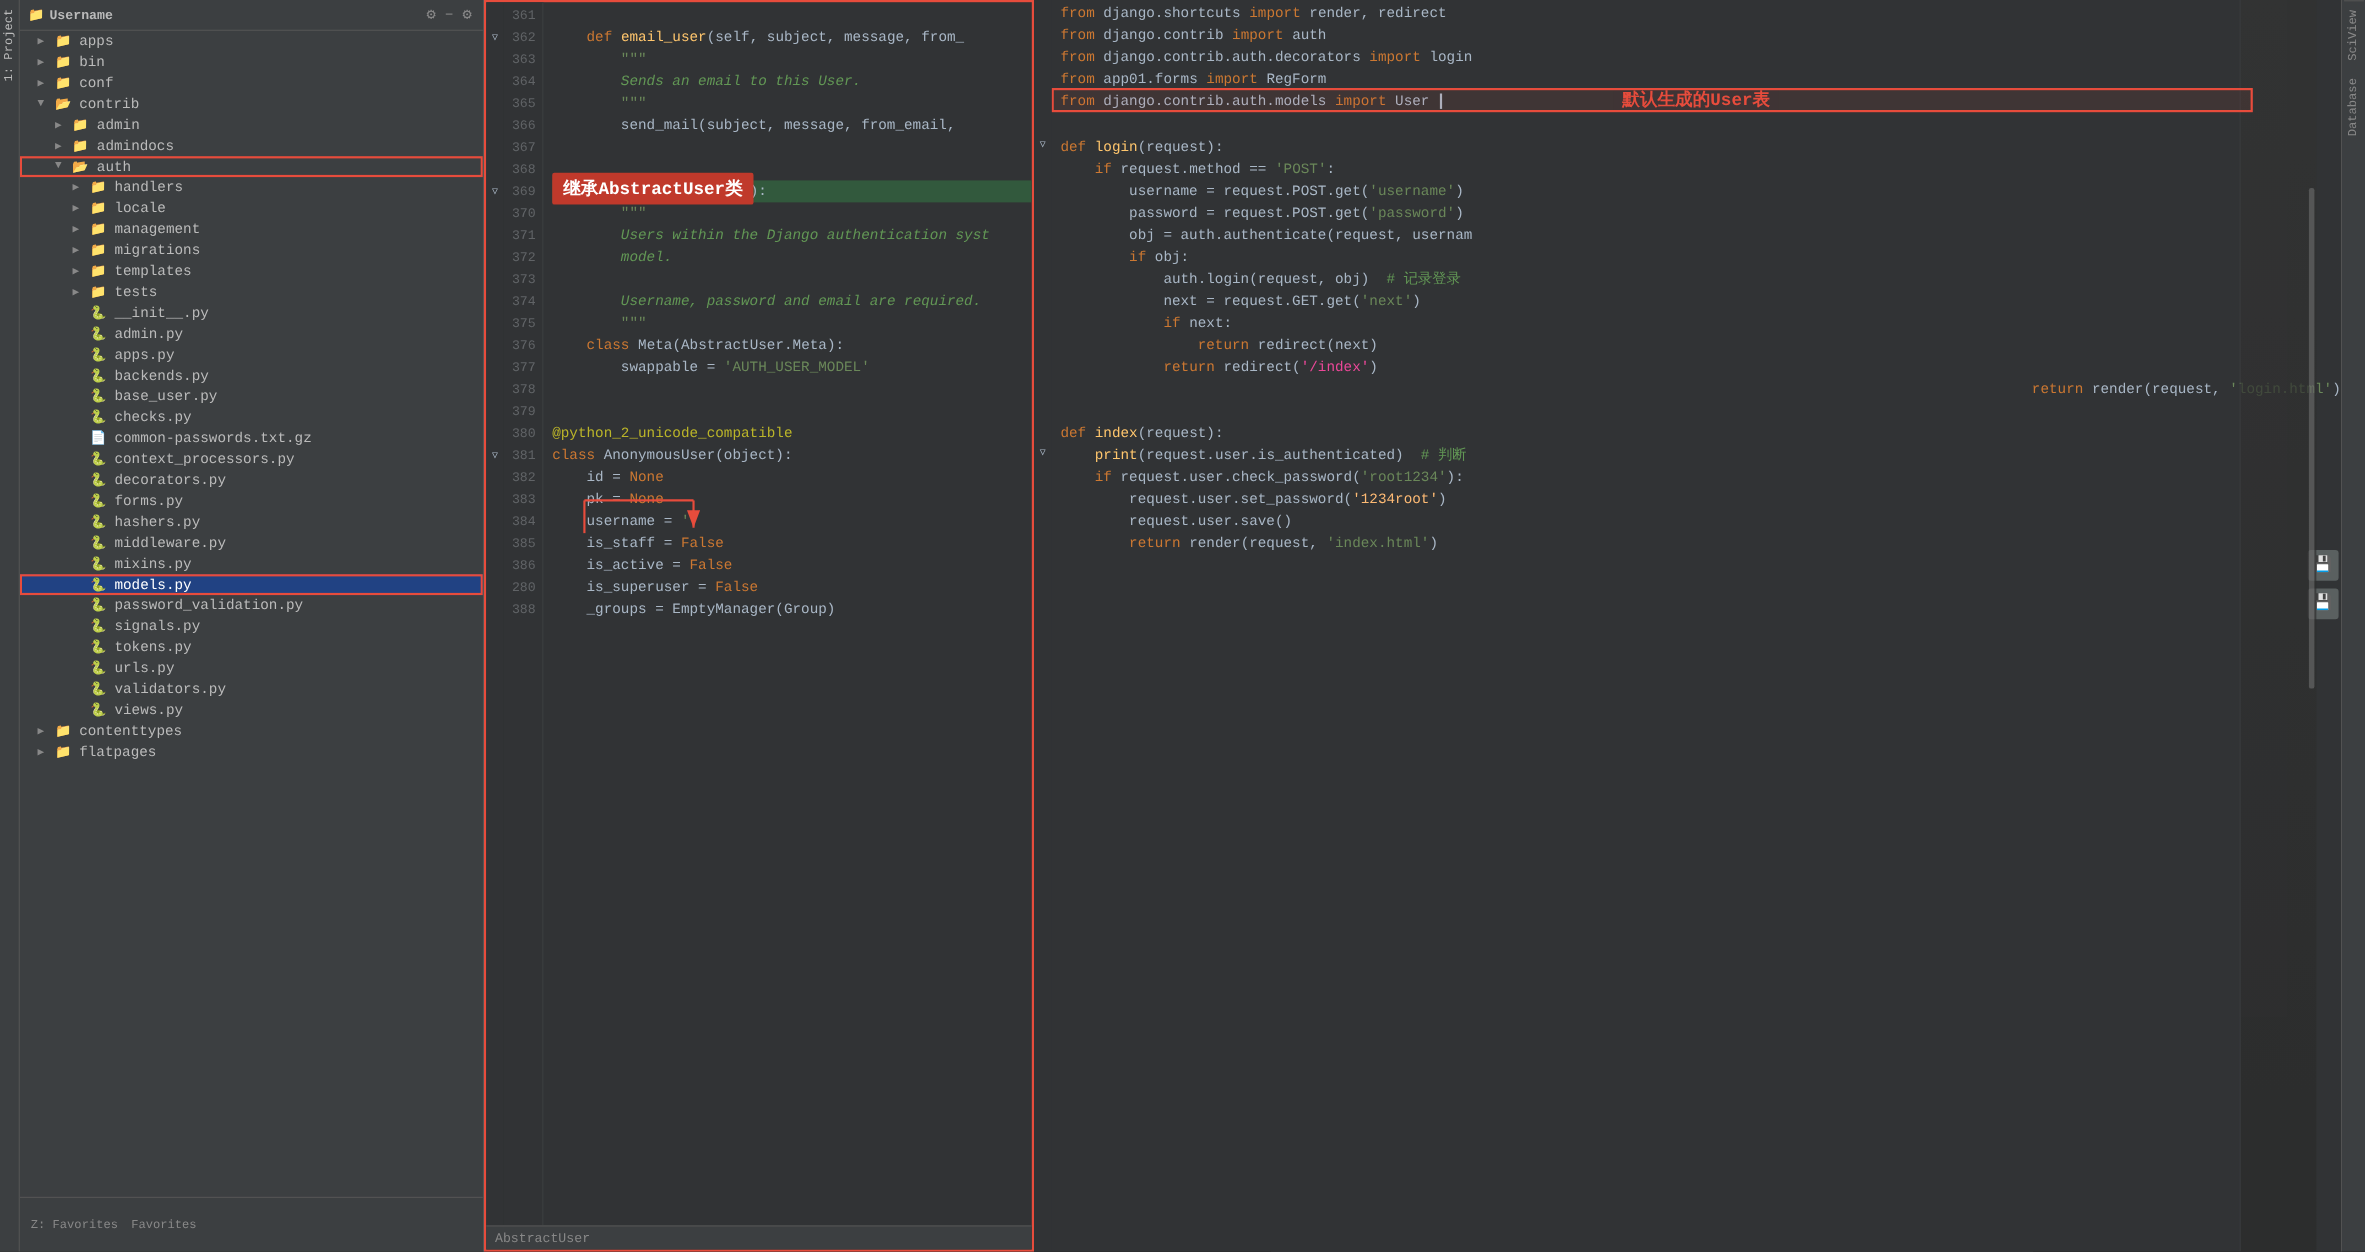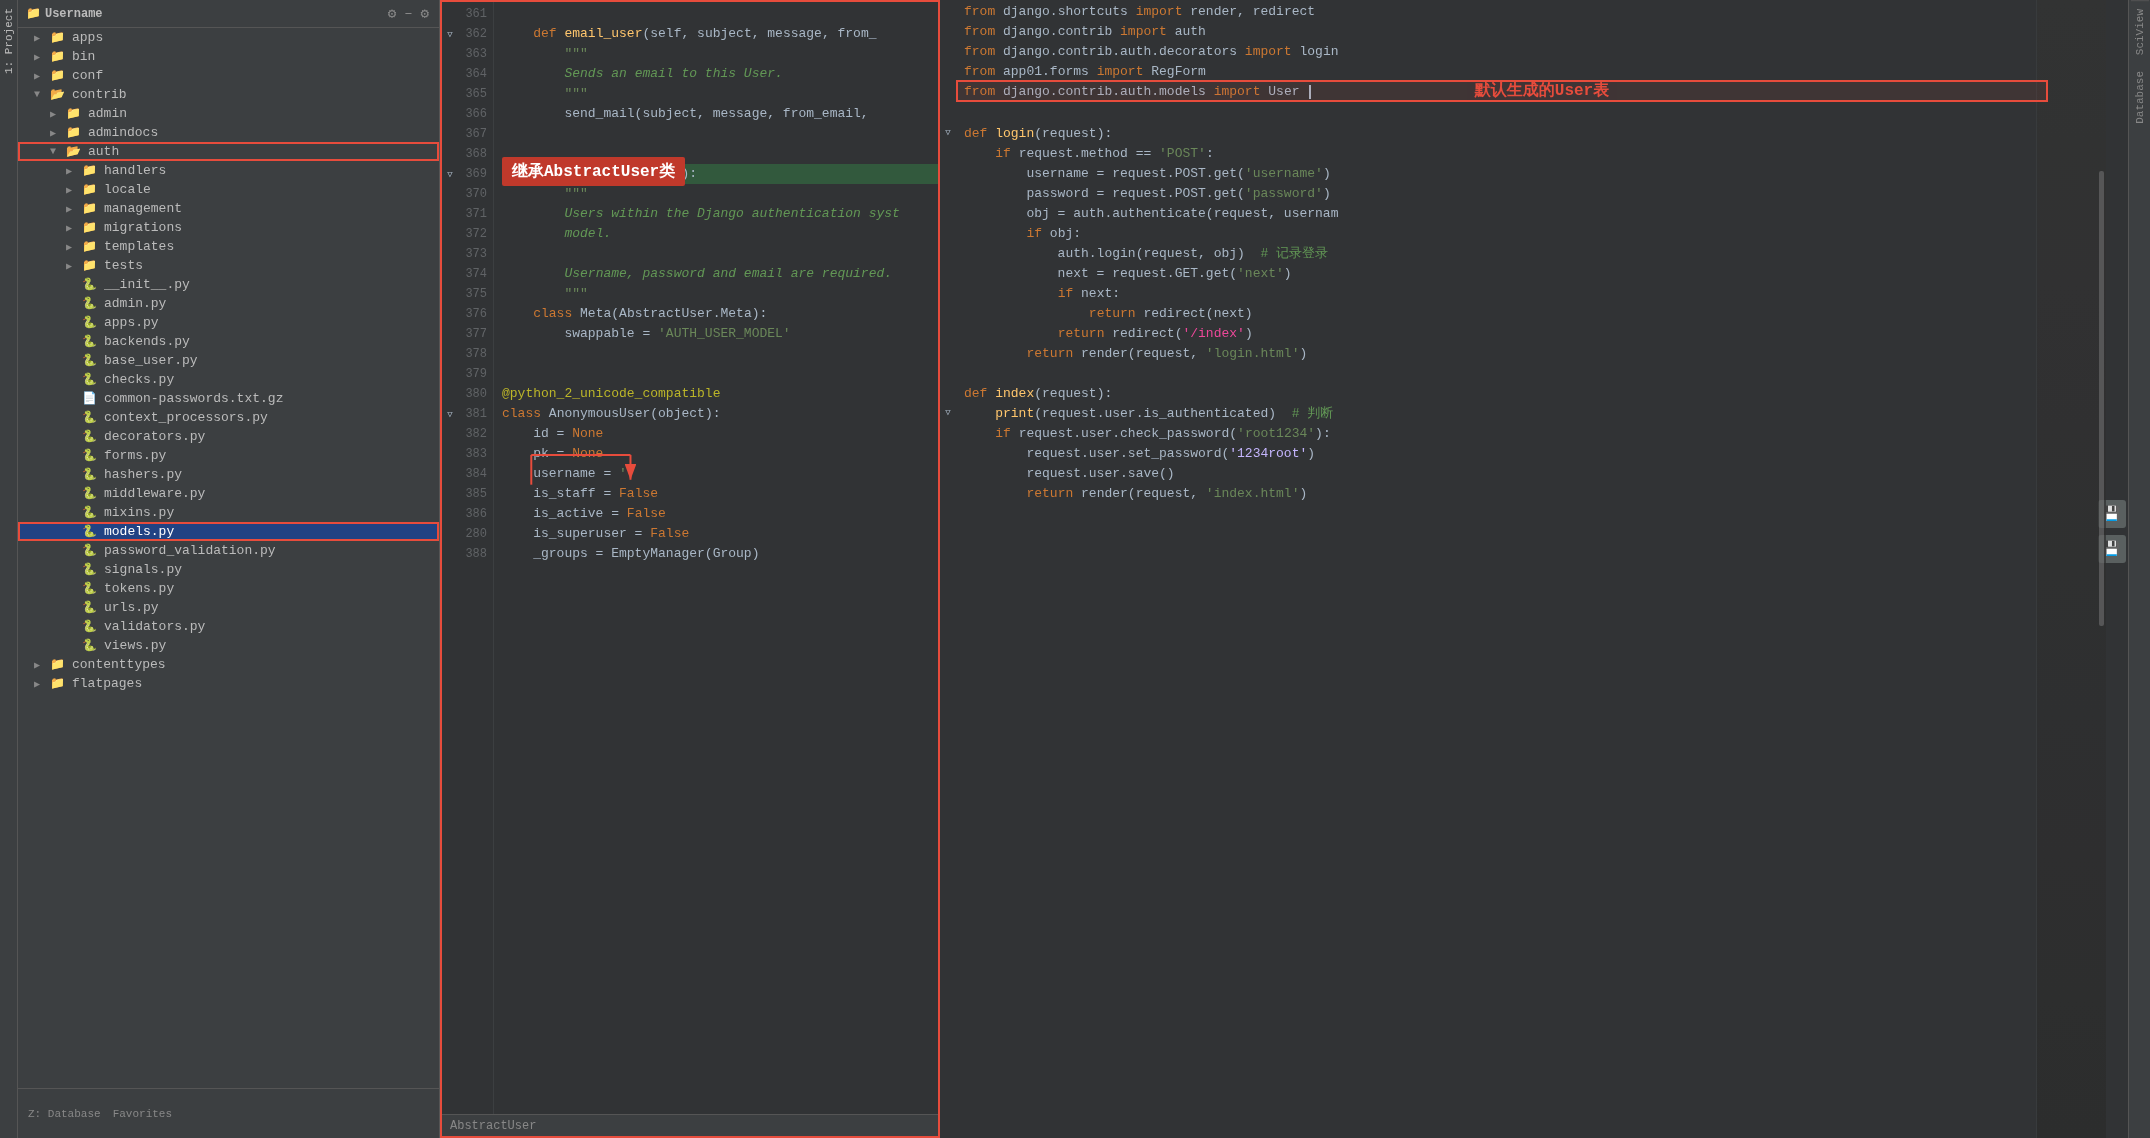--- a/index.html
+++ b/index.html
@@ -426,21 +426,21 @@
 
       <div class="tree-item">
         <span class="tree-indent"></span>
         <span class="tree-arrow">▶</span>
         <span class="tree-icon folder-icon">📁</span>
         <span>flatpages</span>
       </div>
     </div>
 
     <div style="height:50px;background:#3c3f41;border-top:1px solid #555;display:flex;flex-direction:row;align-items:center;padding:4px;">
-      <div style="color:#888;font-size:11px;padding:2px 6px;cursor:pointer;writing-mode:horizontal-tb;">Z: Database</div>
+      <div style="color:#888;font-size:11px;padding:2px 6px;cursor:pointer;writing-mode:horizontal-tb;">Z: Favorites</div>
       <div style="color:#888;font-size:11px;padding:2px 6px;cursor:pointer;">Favorites</div>
     </div>
   </div>
 </div>
 
 <div style="position:relative;width:500px;min-width:500px;background:#313335;border:2px solid #e74c3c;display:flex;flex-direction:column;overflow:hidden;">
   <div style="display:flex;flex:1;overflow:hidden;">
 
     <div style="width:16px;background:#313335;display:flex;flex-direction:column;padding-top:2px;">
       <div style="height:20px;"></div>
@@ -691,35 +691,35 @@
         </div>
         <div style="height:20px;">
           &nbsp;&nbsp;&nbsp;&nbsp;&nbsp;&nbsp;&nbsp;&nbsp;&nbsp;&nbsp;&nbsp;&nbsp;<span style="color:#cc7832;">if</span> next:
         </div>
         <div style="height:20px;">
           &nbsp;&nbsp;&nbsp;&nbsp;&nbsp;&nbsp;&nbsp;&nbsp;&nbsp;&nbsp;&nbsp;&nbsp;&nbsp;&nbsp;&nbsp;&nbsp;<span style="color:#cc7832;">return</span> redirect(next)
         </div>
         <div style="height:20px;">
           &nbsp;&nbsp;&nbsp;&nbsp;&nbsp;&nbsp;&nbsp;&nbsp;&nbsp;&nbsp;&nbsp;&nbsp;<span style="color:#cc7832;">return</span> redirect(<span style="color:#ec4899;">'/index'</span>)
         </div>
-        <div style="height:20px;">
+        <div style="height:20px;text-align:right;">
           &nbsp;&nbsp;&nbsp;&nbsp;&nbsp;&nbsp;&nbsp;&nbsp;<span style="color:#cc7832;">return</span> render(request, <span style="color:#6a8759;">'login.html'</span>)
         </div>
         <div style="height:20px;">&nbsp;</div>
         <div style="height:20px;">
           <span style="color:#cc7832;">def</span> <span style="color:#ffc66d;">index</span>(request):
         </div>
         <div style="height:20px;">
           &nbsp;&nbsp;&nbsp;&nbsp;<span style="color:#ffc66d;">print</span>(request.user.is_authenticated)&nbsp;&nbsp;<span style="color:#629755;"># 判断</span>
         </div>
         <div style="height:20px;">
           &nbsp;&nbsp;&nbsp;&nbsp;<span style="color:#cc7832;">if</span> request.user.check_password(<span style="color:#6a8759;">'root1234'</span>):
         </div>
         <div style="height:20px;">
-          &nbsp;&nbsp;&nbsp;&nbsp;&nbsp;&nbsp;&nbsp;&nbsp;request.user.set_password(<span style="color:#c4b5fd;">'1234root'</span>)
+          &nbsp;&nbsp;&nbsp;&nbsp;&nbsp;&nbsp;&nbsp;&nbsp;request.user.set_password(<span style="color:#fdba74;">'1234root'</span>)
         </div>
         <div style="height:20px;">
           &nbsp;&nbsp;&nbsp;&nbsp;&nbsp;&nbsp;&nbsp;&nbsp;request.user.save()
         </div>
         <div style="height:20px;">
           &nbsp;&nbsp;&nbsp;&nbsp;&nbsp;&nbsp;&nbsp;&nbsp;<span style="color:#cc7832;">return</span> render(request, <span style="color:#6a8759;">'index.html'</span>)
         </div>
 
         <div style="position:absolute;top:79px;left:0;right:0;height:24px;display:flex;align-items:center;justify-content:center;pointer-events:none;">
           <span style="color:#e74c3c;font-size:16px;font-weight:bold;background:rgba(49,51,53,0.85);padding:0 8px;border-radius:2px;">默认生成的User表</span>

